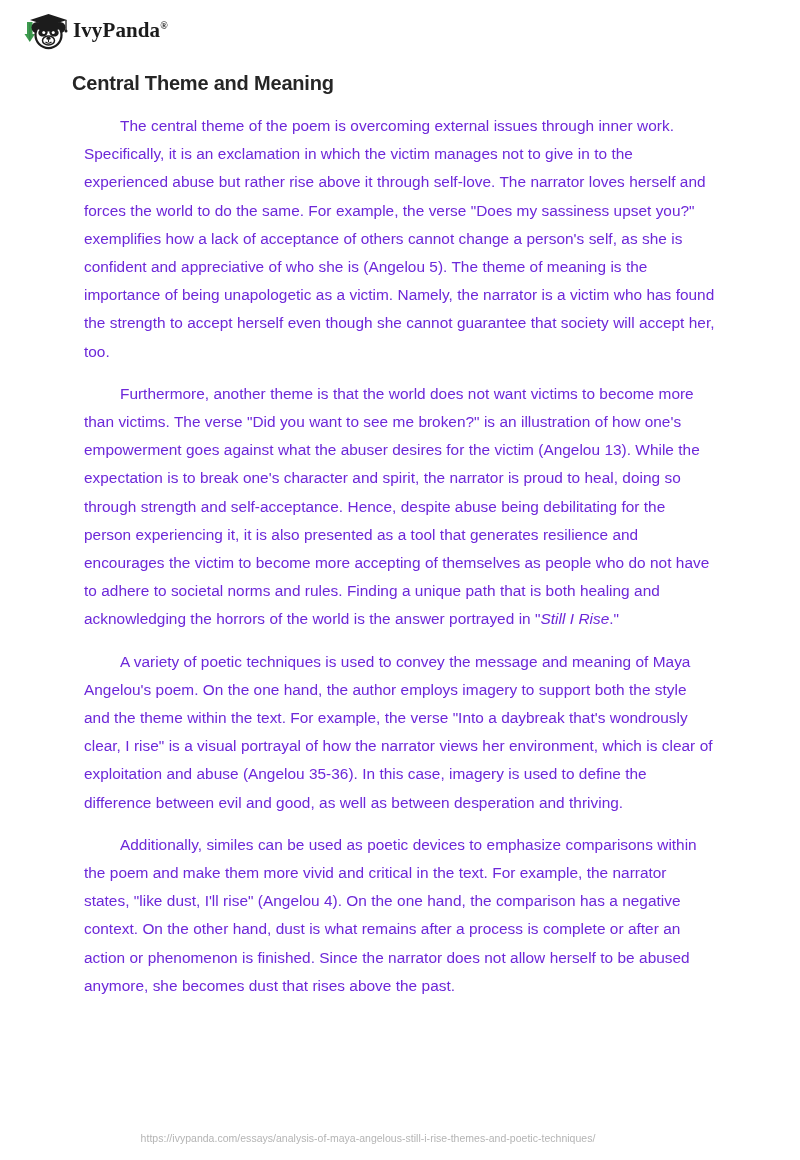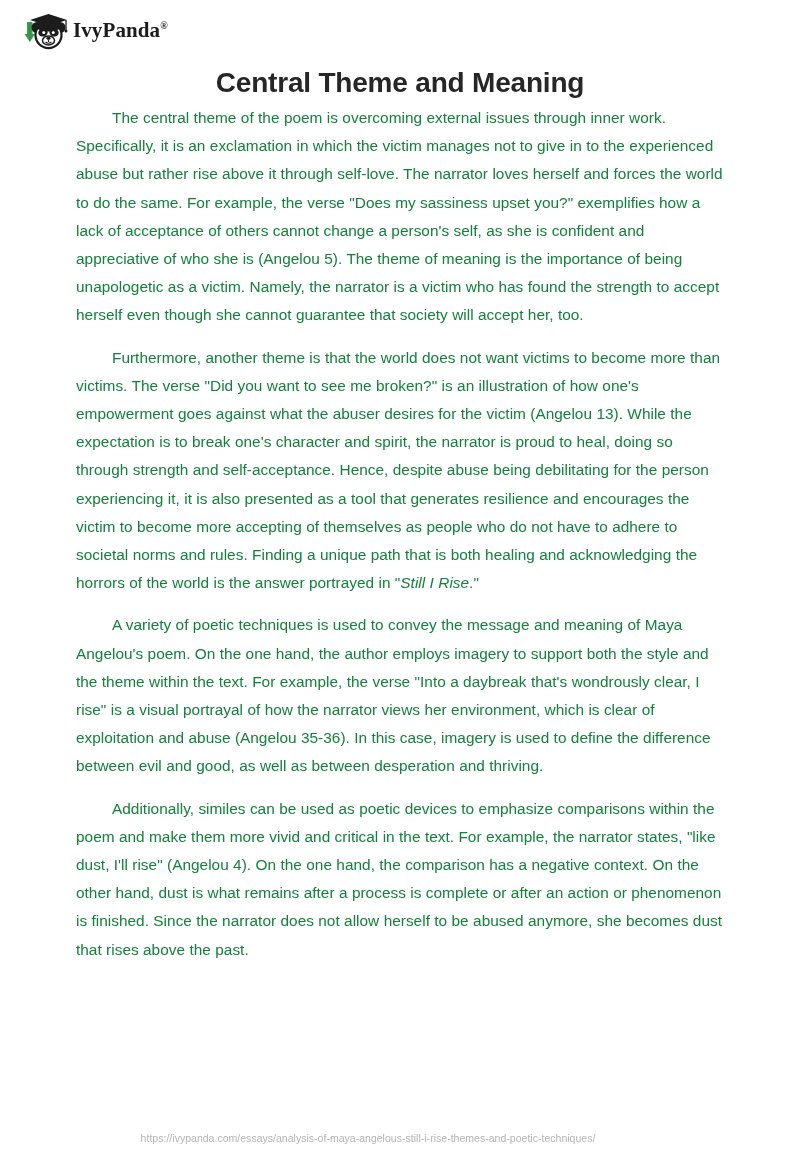--- a/index.html
+++ b/index.html
@@ -67,37 +67,36 @@
 
   
   .doc {
     position: absolute;
     left: 72px;
     top: 66px;
     width: 656px;
   }
   h1.section-heading {
     font-family: "Liberation Sans", sans-serif;
-    font-size: 28px;
+    font-size: 20px;
     font-weight: bold;
     color: #262626;
     margin: 0;
     padding: 0;
     line-height: 34px;
     letter-spacing: -0.2px;
-    text-align: center;
   }
   .heading-block { margin-top: 12px; }
   .heading-block.first { margin-top: 0; }
 
   p.para {
     font-size: 15.4px;
     line-height: 28.2px;
-    color: #15803d;
-    margin: 4px;
+    color: #6d28d9;
+    margin: 12px;
     padding: 0;
     text-indent: 36px;
     text-align: left;
     letter-spacing: 0.012px;
     word-spacing: 0.1px;
   }
   p.para + p.para { margin-top: 14px; }
   .after-heading { margin-top: 18px; }
   .before-heading { margin-bottom: 6px; }
   em { }

